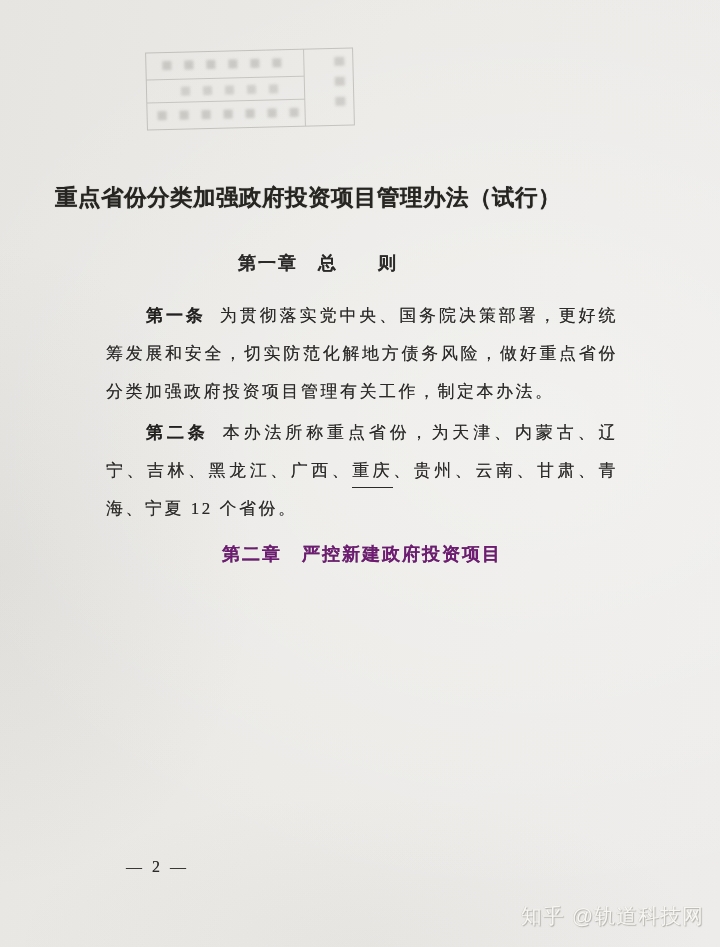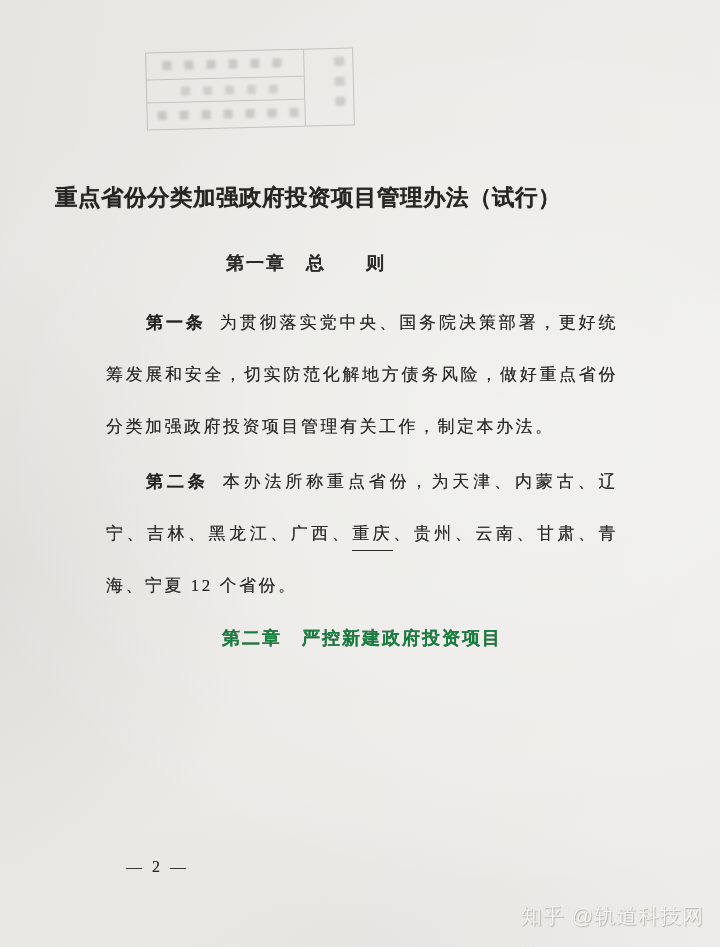--- a/index.html
+++ b/index.html
@@ -91,31 +91,32 @@
     top: 251px;
     left: 0;
     width: 612px;
     margin: 0;
     text-align: center;
     font-size: 18px;
     font-weight: bold;
     letter-spacing: 2px;
     color: #2b2a28;
     text-shadow: 0 0 0.6px rgba(43,42,40,0.7);
+    padding-left: 12px;
   }
   .content {
     position: absolute;
     top: 297px;
     left: 106px;
     width: 512px;
   }
   .article {
     margin: 0 0 3px 0;
     font-size: 17px;
-    line-height: 52px;
+    line-height: 38px;
     letter-spacing: 2.5px;
     text-align: justify;
     text-align-last: left;
     text-indent: 40px;
     color: #2b2a28;
     text-shadow: 0 0 0.6px rgba(43,42,40,0.65);
   }
   .article .article-label {
     font-weight: bold;
     margin-right: 14px;
@@ -125,21 +126,21 @@
     border-bottom: 1.5px solid #2b2a28;
     padding-bottom: 7px;
   }
   .chapter-2 {
     margin: 14px 0 18px 0;
     text-align: center;
     text-indent: 0;
     font-size: 18px;
     font-weight: bold;
     letter-spacing: 2px;
-    color: #15803d;
+    color: #701a75;
     text-shadow: 0 0 0.6px rgba(43,42,40,0.7);
   }
 
   .page-number {
     position: absolute;
     top: 858px;
     left: 126px;
     font-size: 16px;
     letter-spacing: 3px;
     color: #2b2a28;

